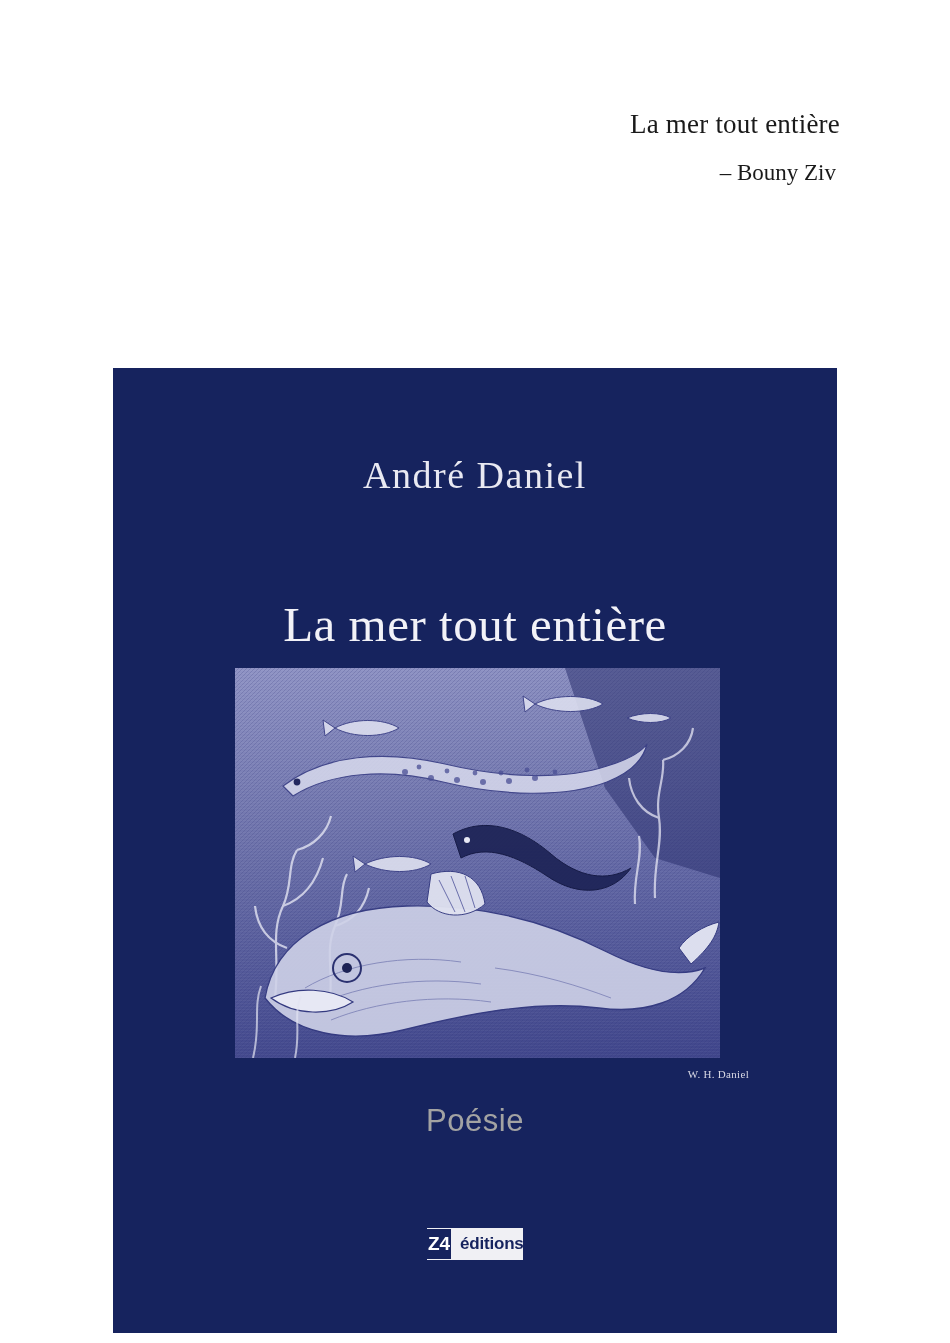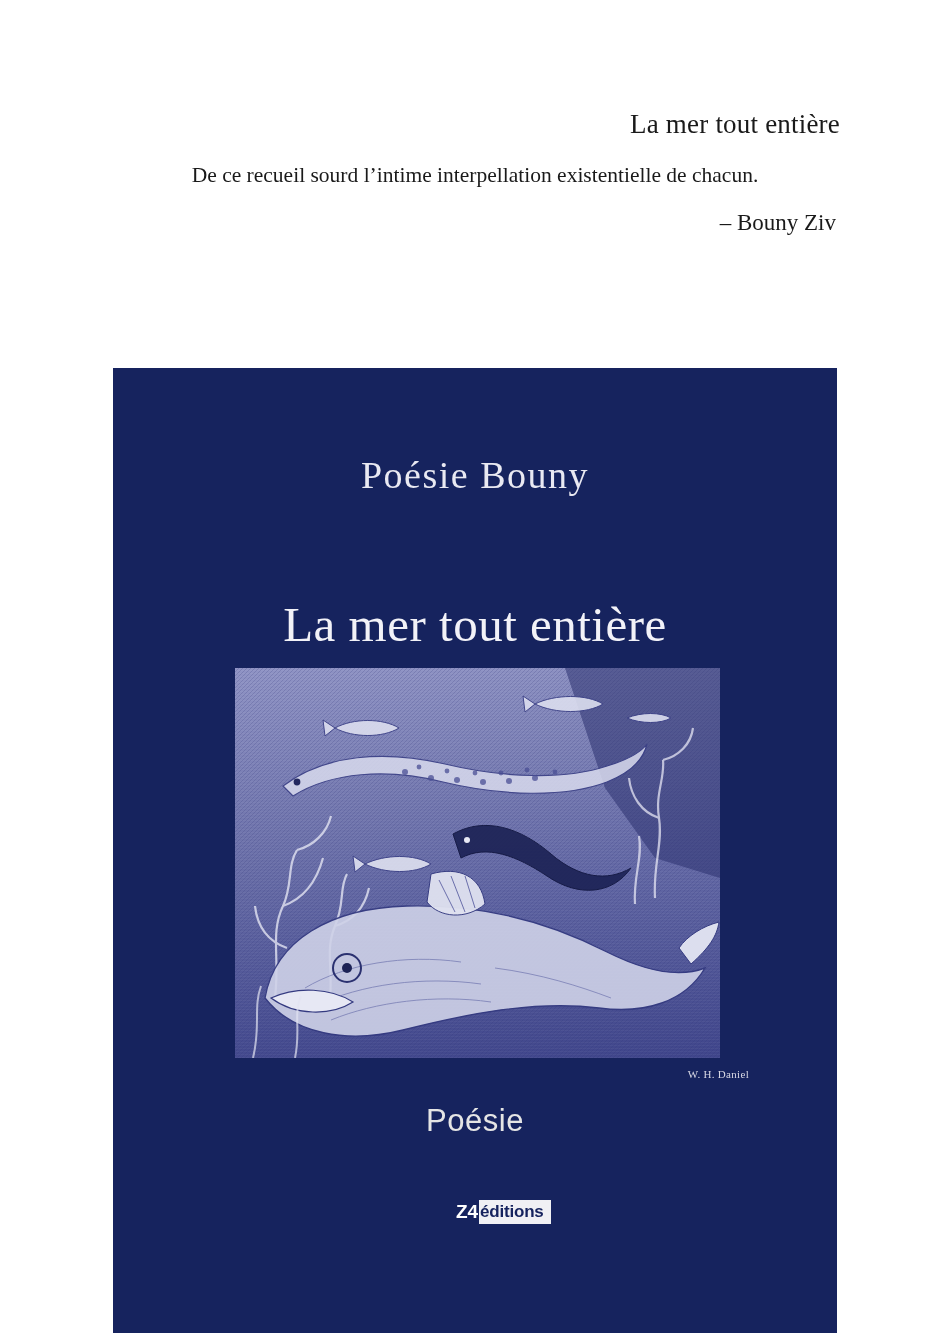--- a/index.html
+++ b/index.html
@@ -112,77 +112,75 @@
     font-size: 11px;
     letter-spacing: 0.3px;
     font-family: "Liberation Serif", serif;
   }
   .cover-genre {
     position: absolute;
     top: 735px;
     left: 0;
     right: 0;
     text-align: center;
-    color: #e5e5e5;
+    color: #a3a3a3;
     font-size: 31px;
     letter-spacing: 0.5px;
     font-family: "Liberation Sans", sans-serif;
   }
 
   
   .logo {
     position: absolute;
     left: 50%;
     transform: translateX(-50%);
-    top: 832px;
+    top: 860px;
     width: 96px;
-    height: 24px;
+    height: 32px;
     background: #f0f0f4;
     display: flex;
     align-items: center;
     justify-content: flex-start;
     overflow: hidden;
-    margin-left: 28px;
   }
   .logo .mark {
     width: 24px;
     height: 30px;
     background: #16235e;
     color: #ffffff;
     font-family: "Liberation Sans", sans-serif;
     font-weight: bold;
     font-size: 19px;
     line-height: 30px;
     text-align: center;
     flex: 0 0 auto;
   }
   .logo .word {
     color: #16235e;
     font-family: "Liberation Sans", sans-serif;
     font-weight: bold;
     font-size: 17px;
-    padding-left: 1px;
+    padding-left: 9px;
     letter-spacing: -0.2px;
   }
 </style>
 </head>
 <body>
 
 <div class="page">
 
   <div class="header">
     <div class="doc-title">La mer tout entière</div>
-    <div class="blurb">De ce recueil sourd l’intime interpellation existentielle de chacun.</div>
     <div class="attribution">– Bouny Ziv</div>
   </div>
 
   <div class="cover-wrap">
     <div class="cover">
 
-      <div class="cover-author">Poésie Bouny</div>
+      <div class="cover-author">André Daniel</div>
 
       <div class="cover-title">La mer tout entière</div>
 
       <div class="illus">
         <svg viewBox="0 0 485 390" preserveAspectRatio="none" aria-hidden="true">
           <defs>
             <linearGradient id="g1" x1="0" y1="0" x2="0" y2="1">
               <stop offset="0%" stop-color="#9fa3cf" stop-opacity="0.55"></stop>
               <stop offset="100%" stop-color="#3b4187" stop-opacity="0.55"></stop>
             </linearGradient>

